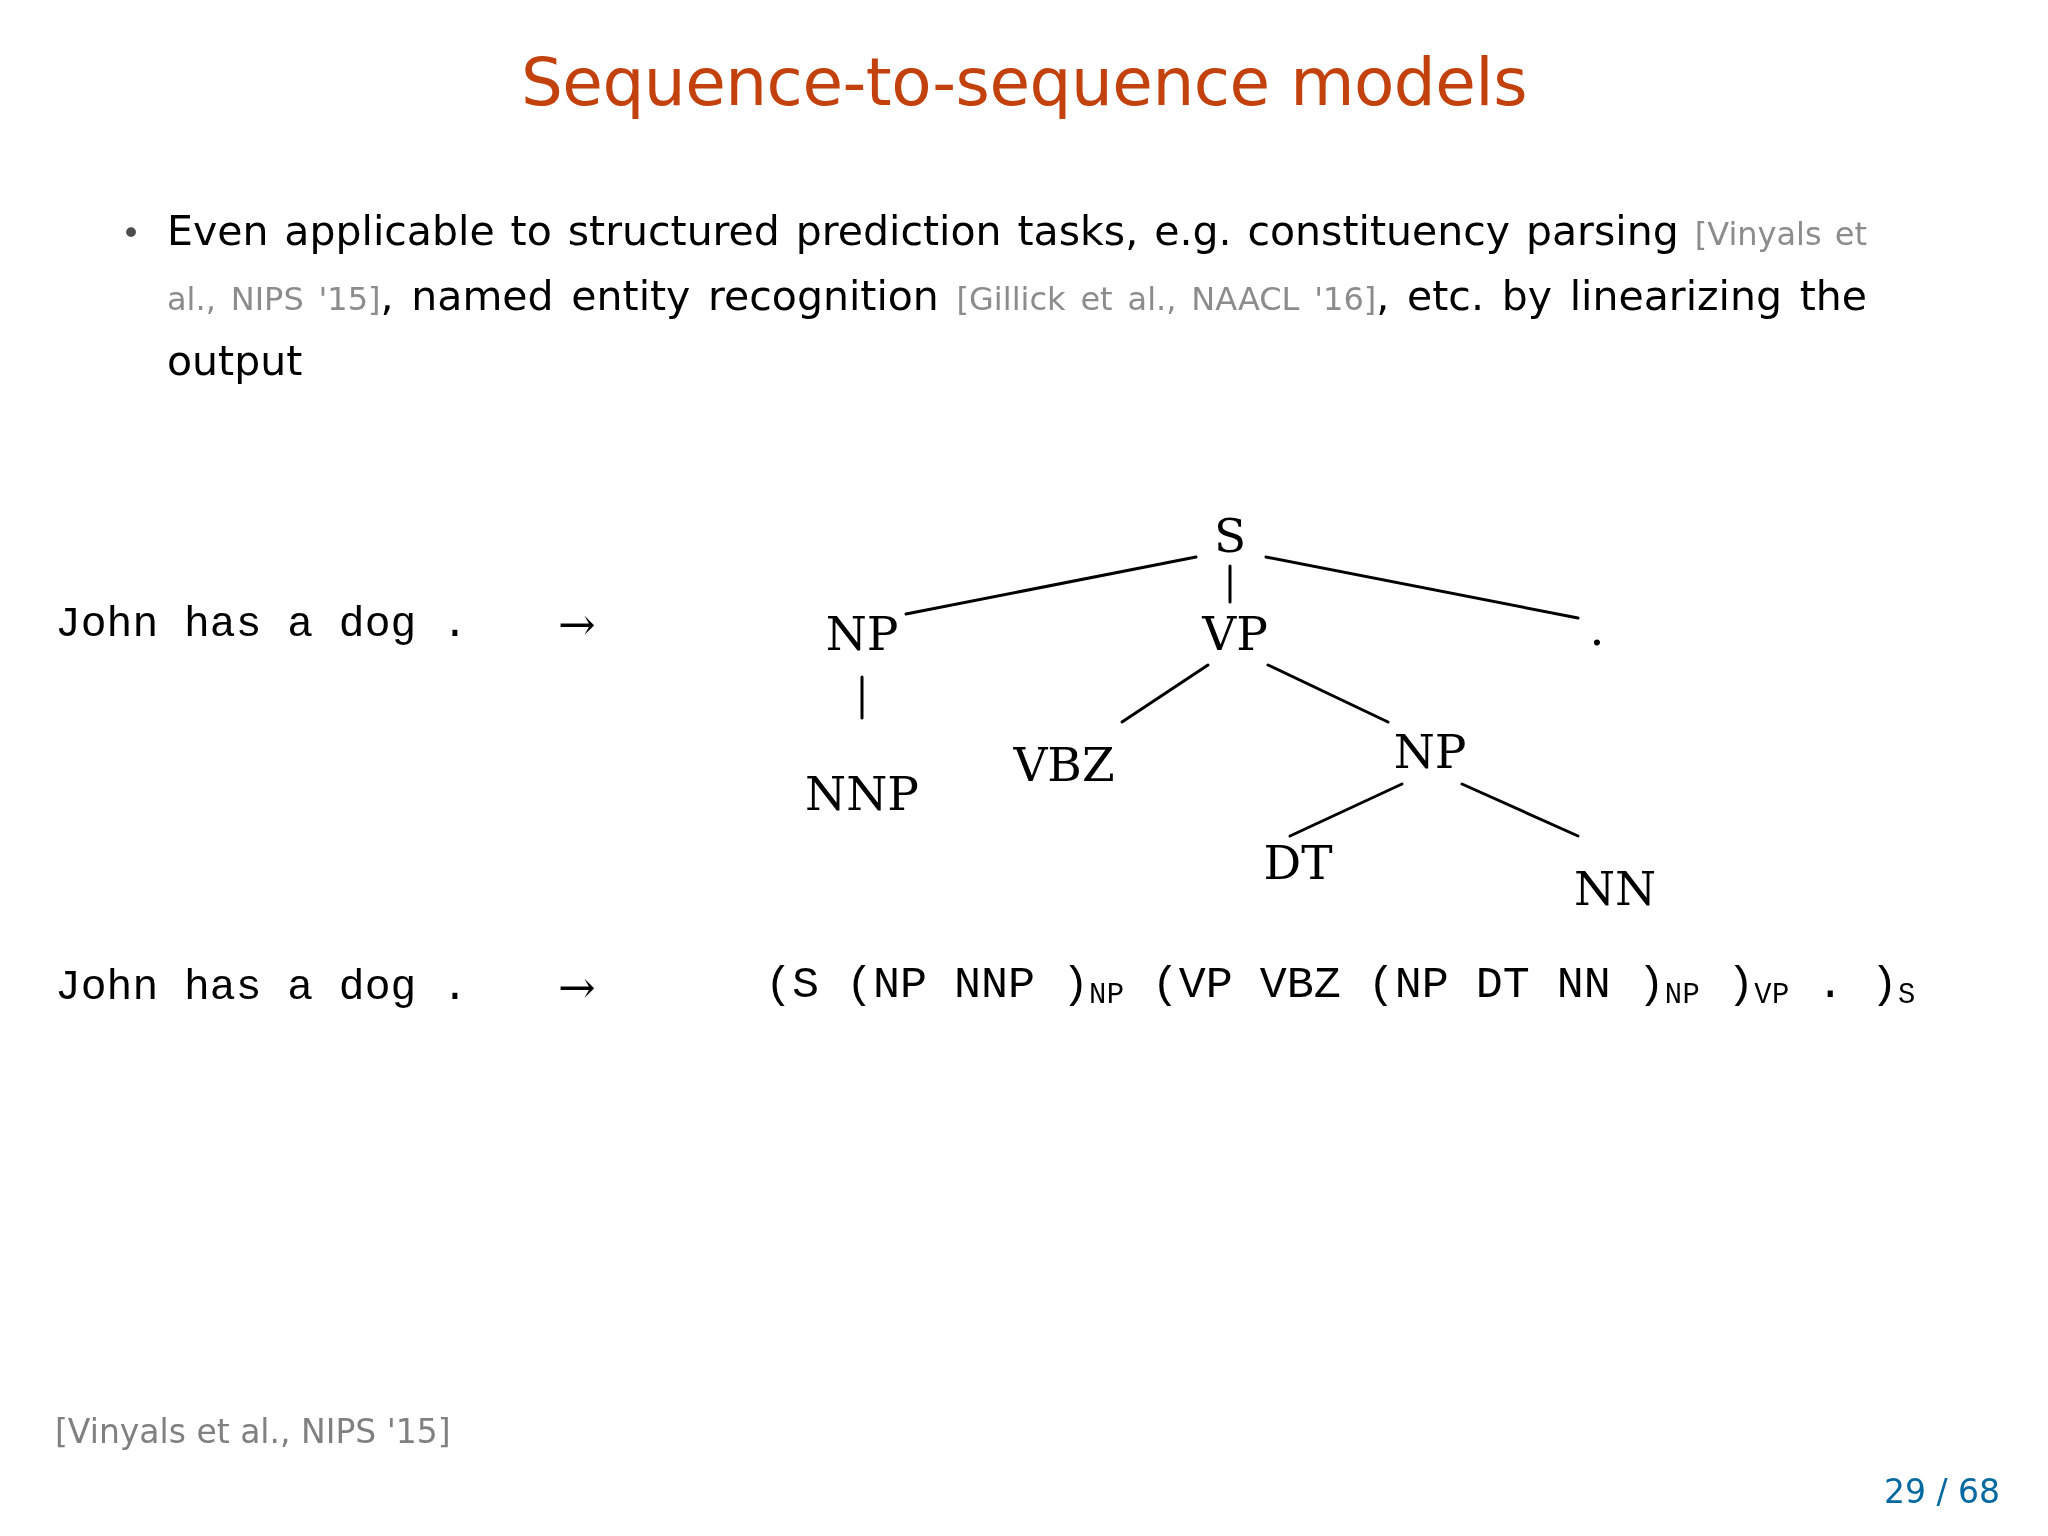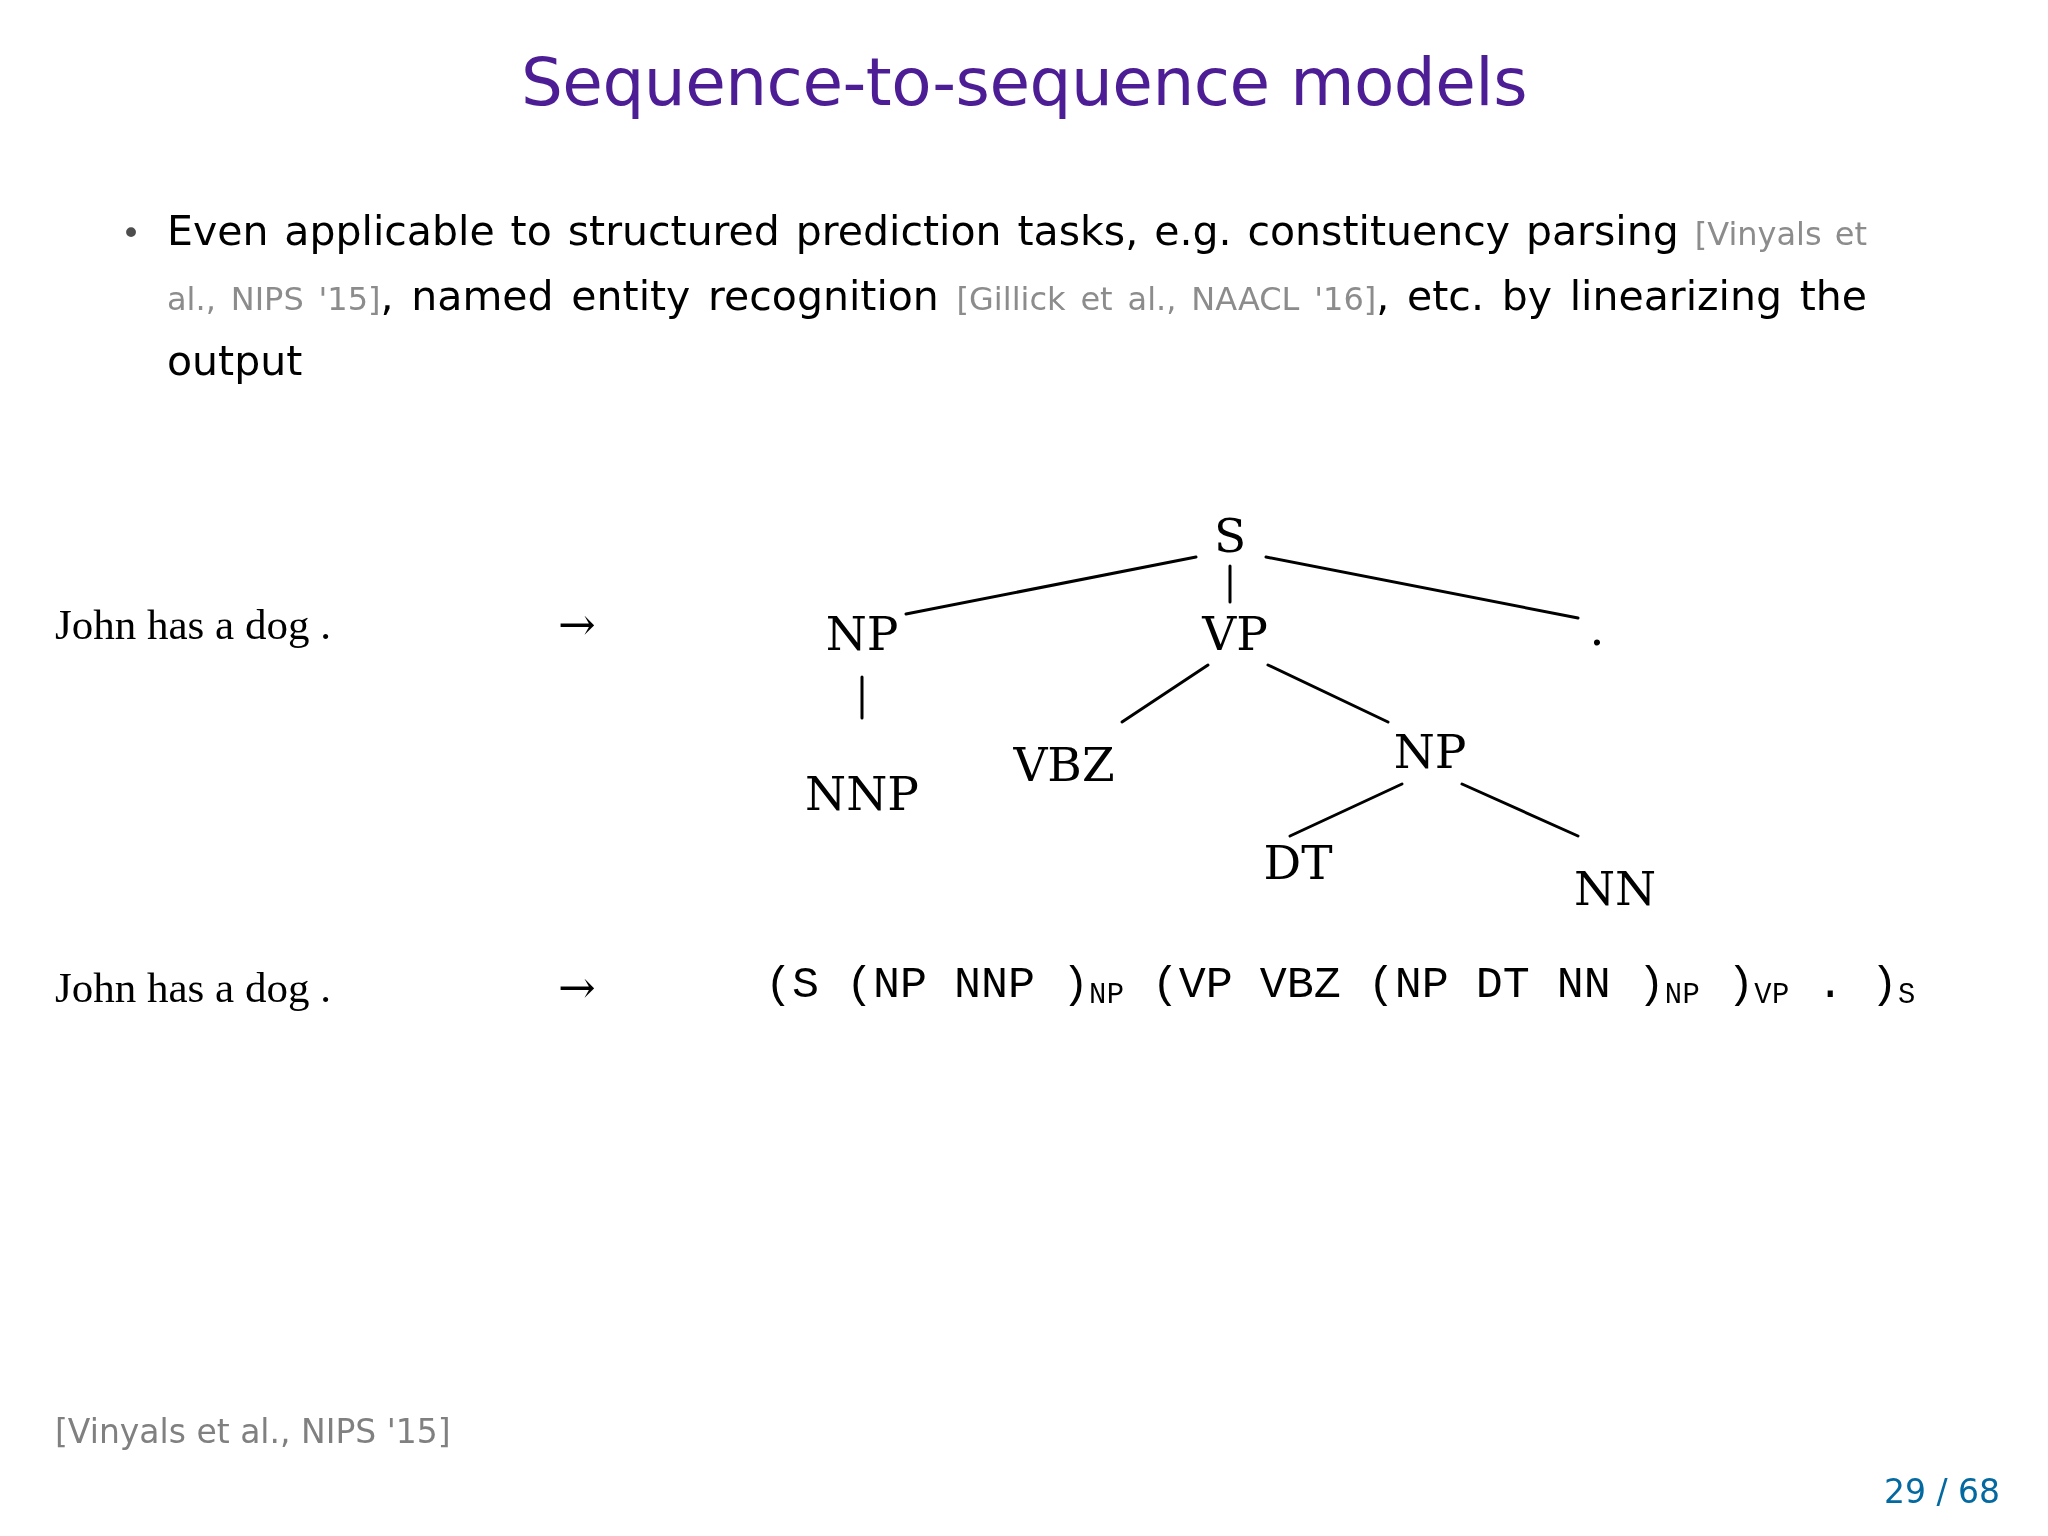--- a/index.html
+++ b/index.html
@@ -18,21 +18,21 @@
   
   #slide-title {
     position: absolute;
     left: 0;
     top: 44px;
     width: 2048px;
     text-align: center;
     font-family: "DejaVu Sans", sans-serif;
     font-size: 66px;
     font-weight: 400;
-    color: #4c1d95;
+    color: #c2410c;
     letter-spacing: -0.5px;
     white-space: nowrap;
   }
 
   
   #bullet-block {
     position: absolute;
     left: 115px;
     top: 200px;
     width: 1800px;
@@ -60,21 +60,21 @@
     text-align: justify;
     text-justify: inter-word;
     max-width: 1700px;
   }
   #bullet-text .cite {
     color: #8c8c8c;
     font-size: 32px;
   }
   .ex-sentence {
     position: absolute;
-    font-family: Liberation Serif, serif;
+    font-family: Liberation Mono, monospace;
     font-size: 43px;
     color: #000000;
     white-space: nowrap;
   }
   .ex-arrow {
     position: absolute;
     font-family: "DejaVu Serif", "Liberation Serif", serif;
     font-size: 45px;
     color: #000000;
     white-space: nowrap;

